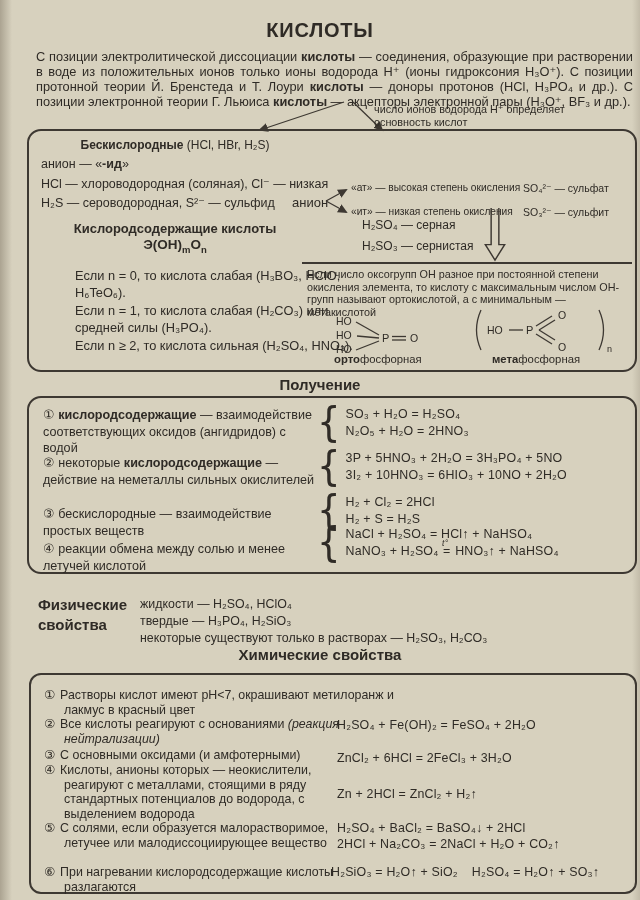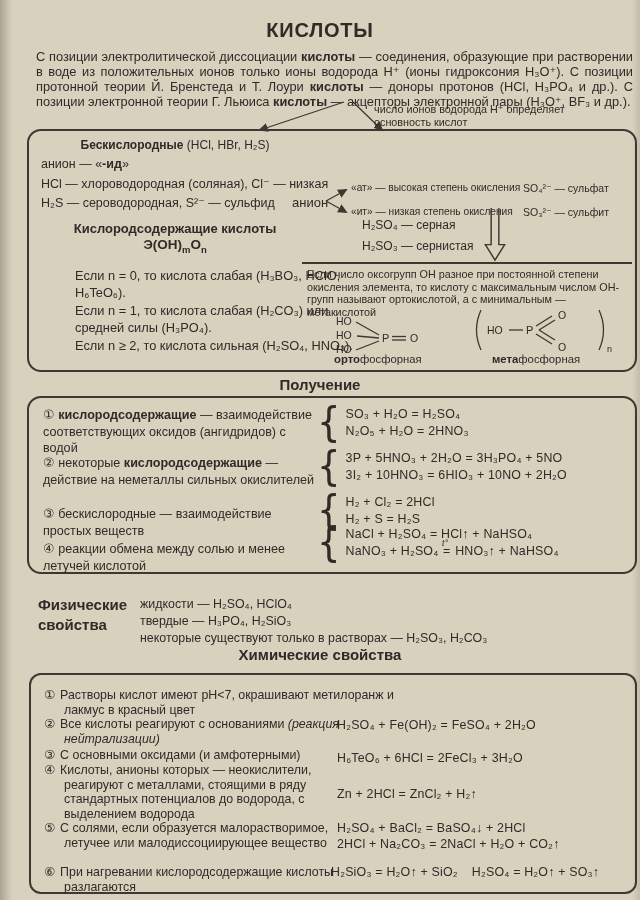--- a/index.html
+++ b/index.html
@@ -213,21 +213,21 @@
     </div>
 
     <div class="abs citem" style="left:13px;top:42px;width:290px;">
       <span class="num">②</span><span>Все кислоты реагируют с основаниями </span><span class="i">(реакция нейтрализации)</span>
     </div>
     <div class="abs ceq" style="left:306px;top:43px;">H₂SO₄ + Fe(OH)₂ = FeSO₄ + 2H₂O</div>
 
     <div class="abs citem" style="left:13px;top:73px;width:290px;">
       <span class="num">③</span><span>С основными оксидами (и амфотерными)</span>
     </div>
-    <div class="abs ceq" style="left:306px;top:76px;">H₆TeO₆ + 6HCl = 2FeCl₃ + 3H₂O</div>
+    <div class="abs ceq" style="left:306px;top:76px;">ZnCl₂ + 6HCl = 2FeCl₃ + 3H₂O</div>
 
     <div class="abs citem" style="left:13px;top:88px;width:300px;">
       <span class="num">④</span><span>Кислоты, анионы которых — неокислители, реагируют с металлами, стоящими в ряду стандартных потенциалов до водорода, с выделением водорода</span>
     </div>
     <div class="abs ceq" style="left:306px;top:112px;">Zn + 2HCl = ZnCl₂ + H₂↑</div>
 
     <div class="abs citem" style="left:13px;top:146px;width:282px;">
       <span class="num">⑤</span><span>С солями, если образуется малорастворимое, летучее или малодиссоциирующее вещество</span>
     </div>
     <div class="abs ceq" style="left:306px;top:146px;">H₂SO₄ + BaCl₂ = BaSO₄↓ + 2HCl</div>

